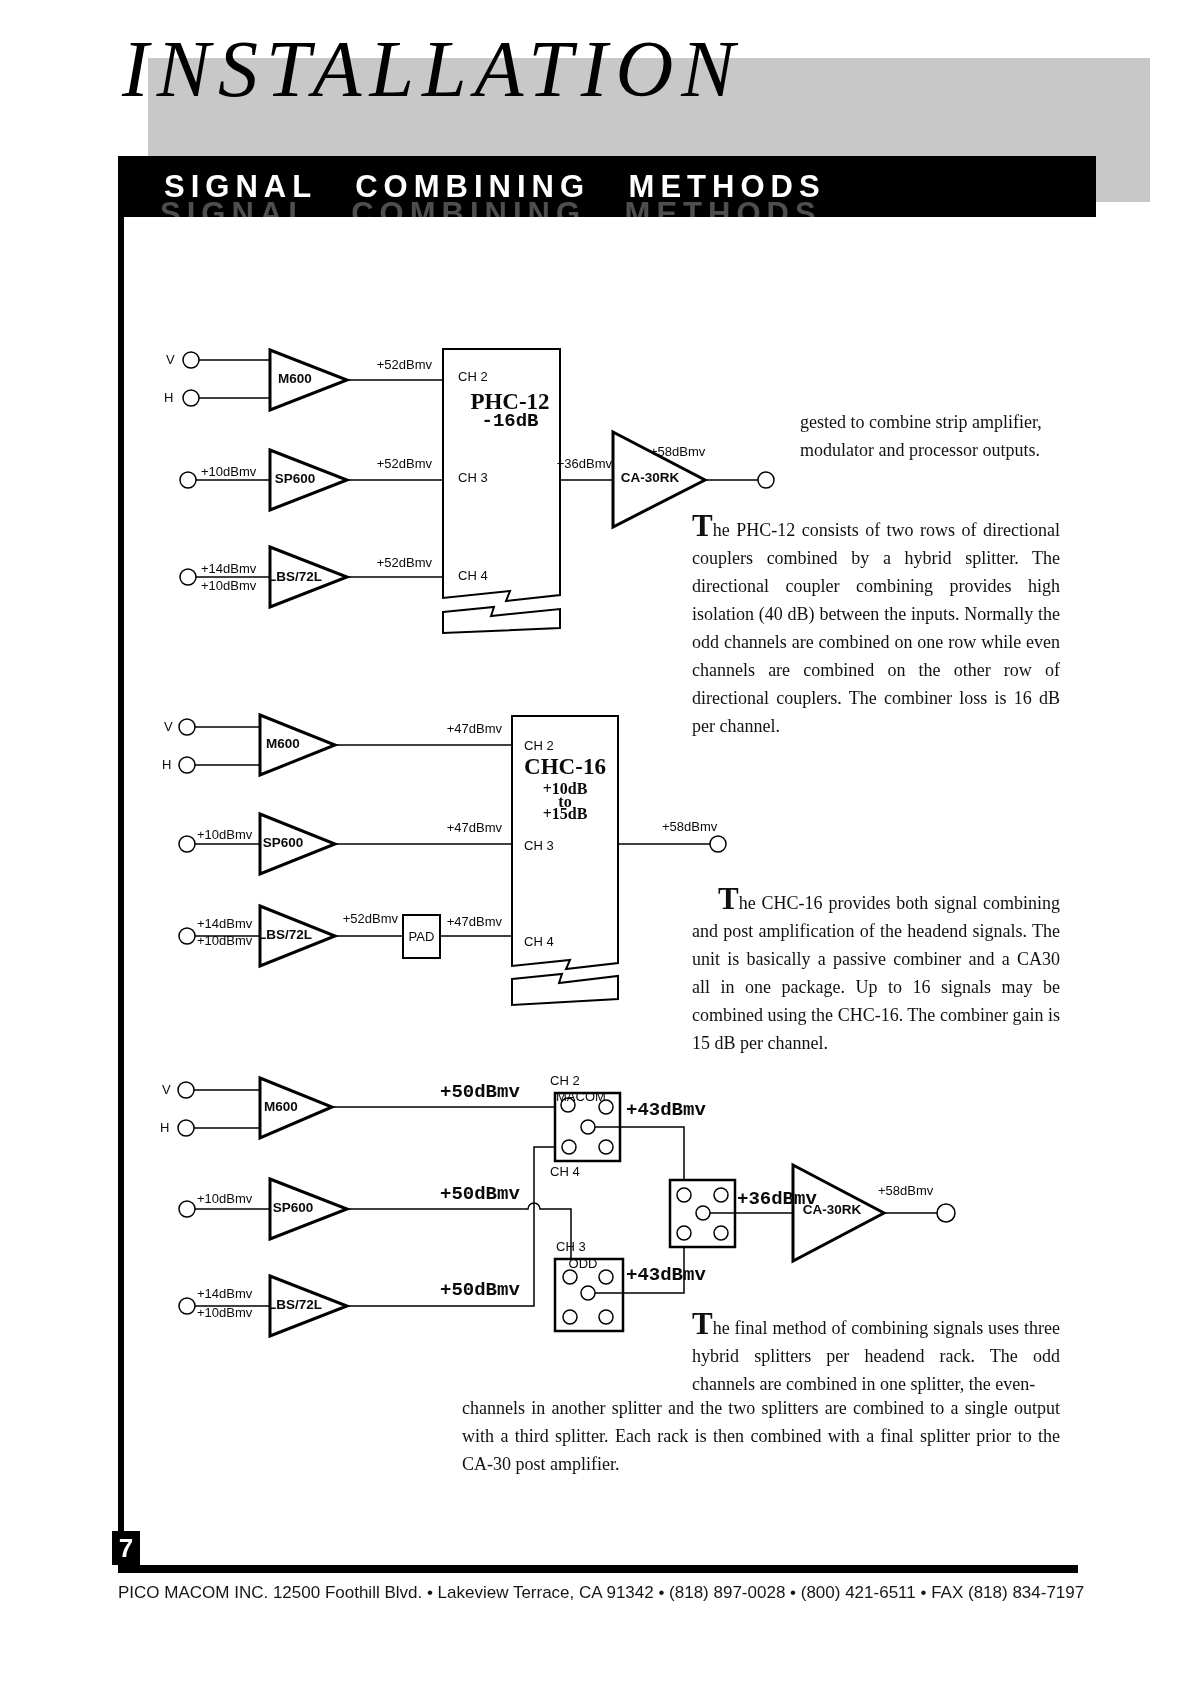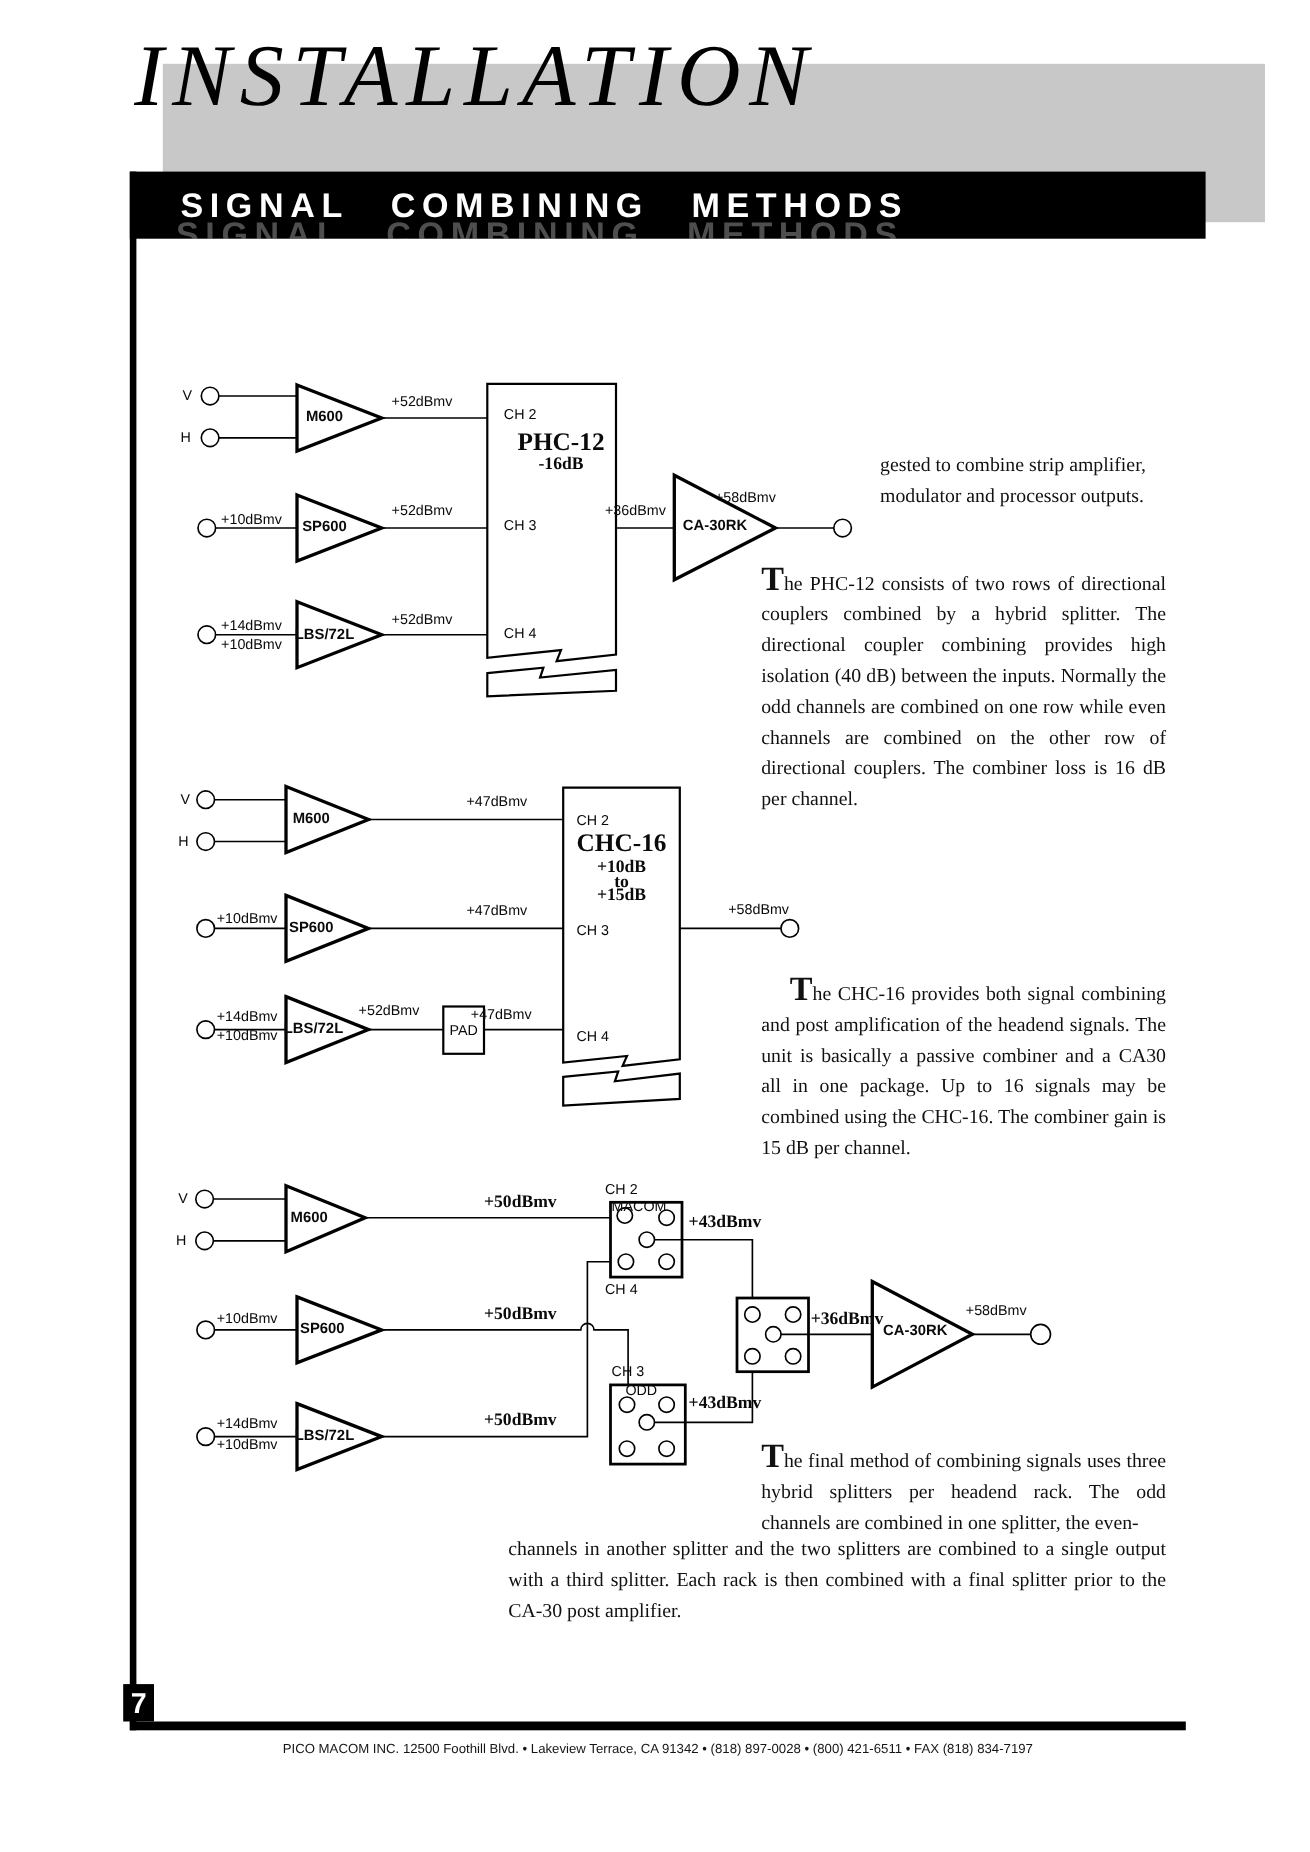--- a/index.html
+++ b/index.html
@@ -16,30 +16,30 @@
         letter-spacing:6px;word-spacing:24px;white-space:nowrap;opacity:.55;}
   .left-border{position:absolute;left:118px;top:156px;width:6px;height:1417px;background:#000;}
   
   .para{position:absolute;font-family:"Liberation Serif",serif;font-size:18px;line-height:28px;
         text-align:justify;color:#111;}
   .dropcap::first-letter{font-size:31px;font-weight:bold;}
   
   .lb{position:absolute;font-size:13px;line-height:15px;white-space:nowrap;}
   .lbb{position:absolute;font-size:13.5px;line-height:15px;font-weight:bold;white-space:nowrap;}
   .sb17{position:absolute;font-family:"Liberation Serif",serif;font-weight:bold;font-size:23px;line-height:18px;white-space:nowrap;}
-  .sb13{position:absolute;font-family:Liberation Serif, serif;font-weight:bold;font-size:16px;line-height:15px;white-space:nowrap;}
+  .sb13{position:absolute;font-family:Liberation Mono, monospace;font-weight:bold;font-size:19px;line-height:15px;white-space:nowrap;}
   .sb12{position:absolute;font-family:"Liberation Serif",serif;font-weight:bold;font-size:16px;line-height:13px;white-space:nowrap;}
   .ctr{text-align:center;}
-  .ra{text-align:left;}
+  .ra{text-align:right;}
   .wires{position:absolute;left:0;top:0;}
   
   .pagenum{position:absolute;left:112px;top:1531px;width:28px;height:34px;background:#000;color:#fff;
         font-weight:bold;font-size:26px;line-height:34px;text-align:center;}
   .bottom-bar{position:absolute;left:118px;top:1565px;width:960px;height:8px;background:#000;}
-  .footer{position:absolute;left:118px;top:1583px;width:960px;text-align:center;font-size:12px;color:#161616;white-space:nowrap;}
+  .footer{position:absolute;left:118px;top:1583px;width:960px;text-align:center;font-size:17px;color:#161616;white-space:nowrap;}
 </style>
 </head>
 <body>
 
 <div class="page">
 
   <div class="gray-block"></div>
   <h1 class="main-title">INSTALLATION</h1>
 
   <div class="section-bar">

